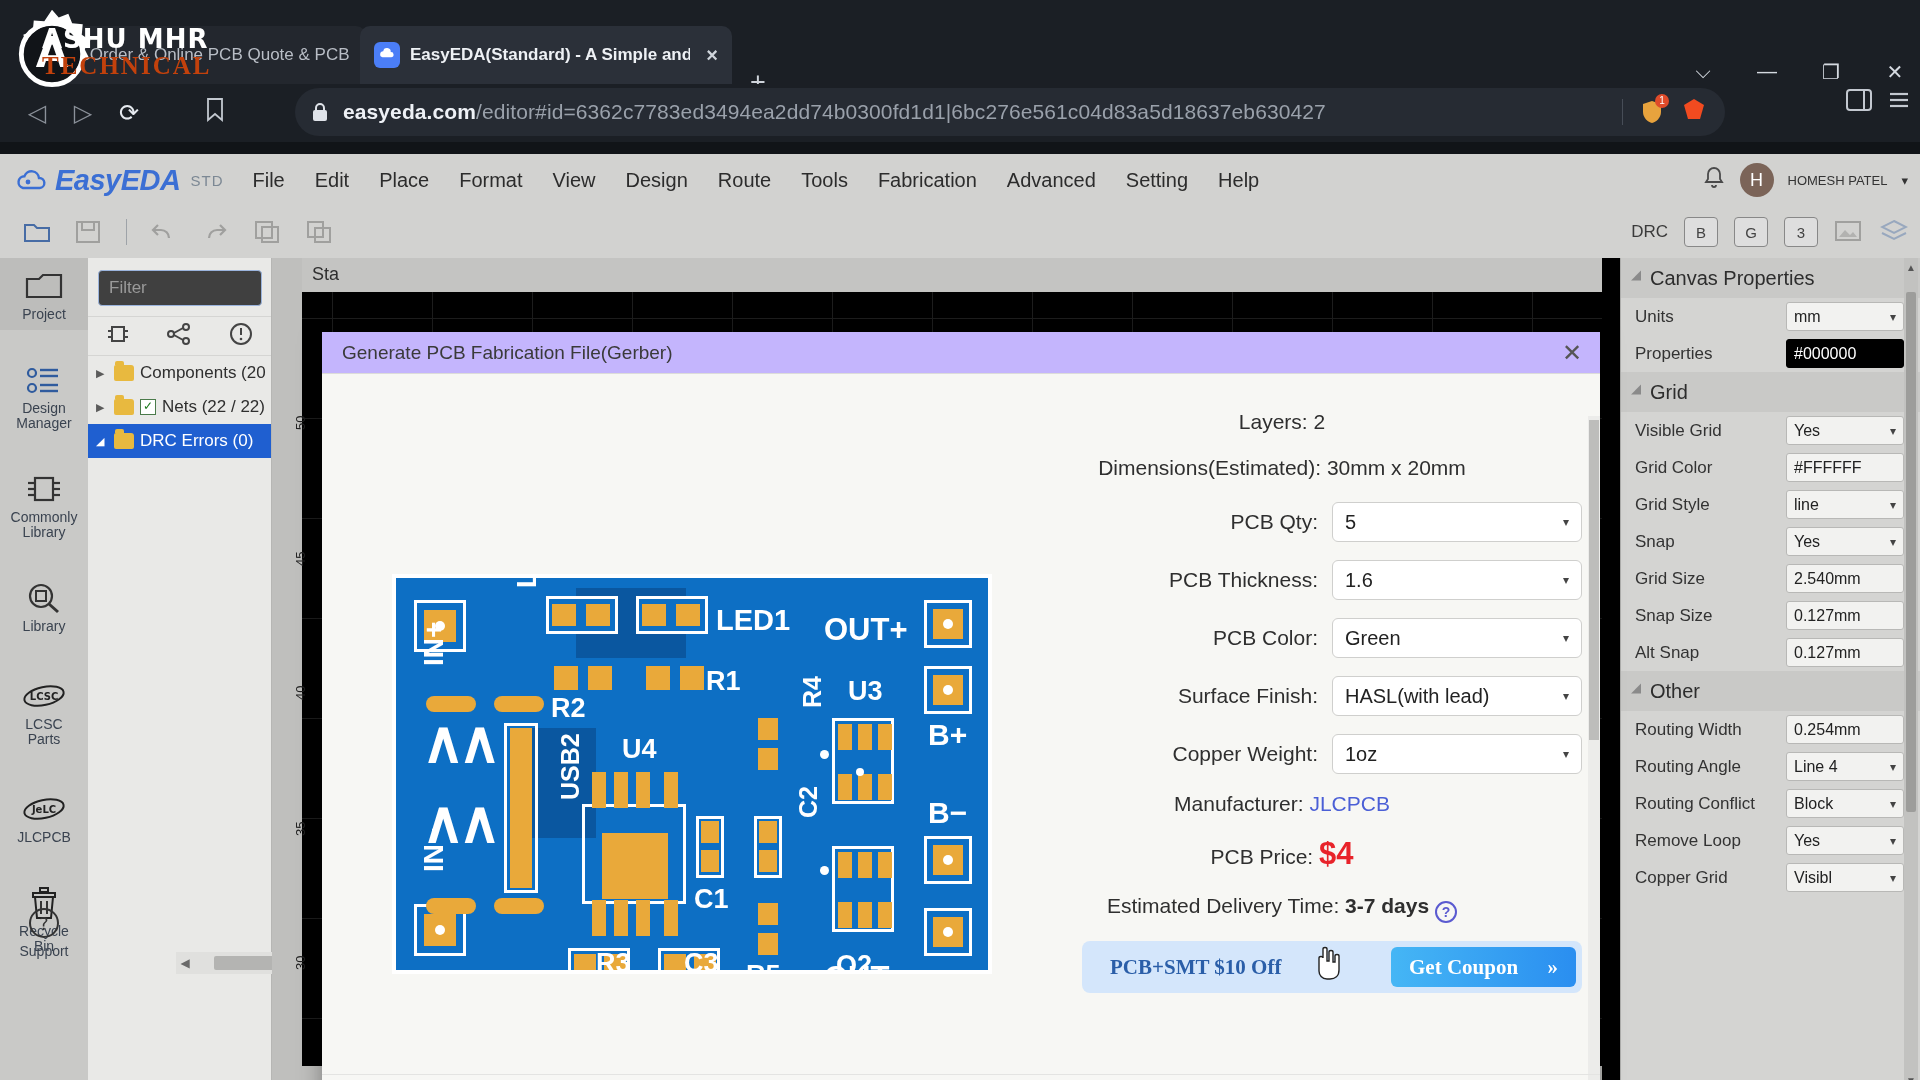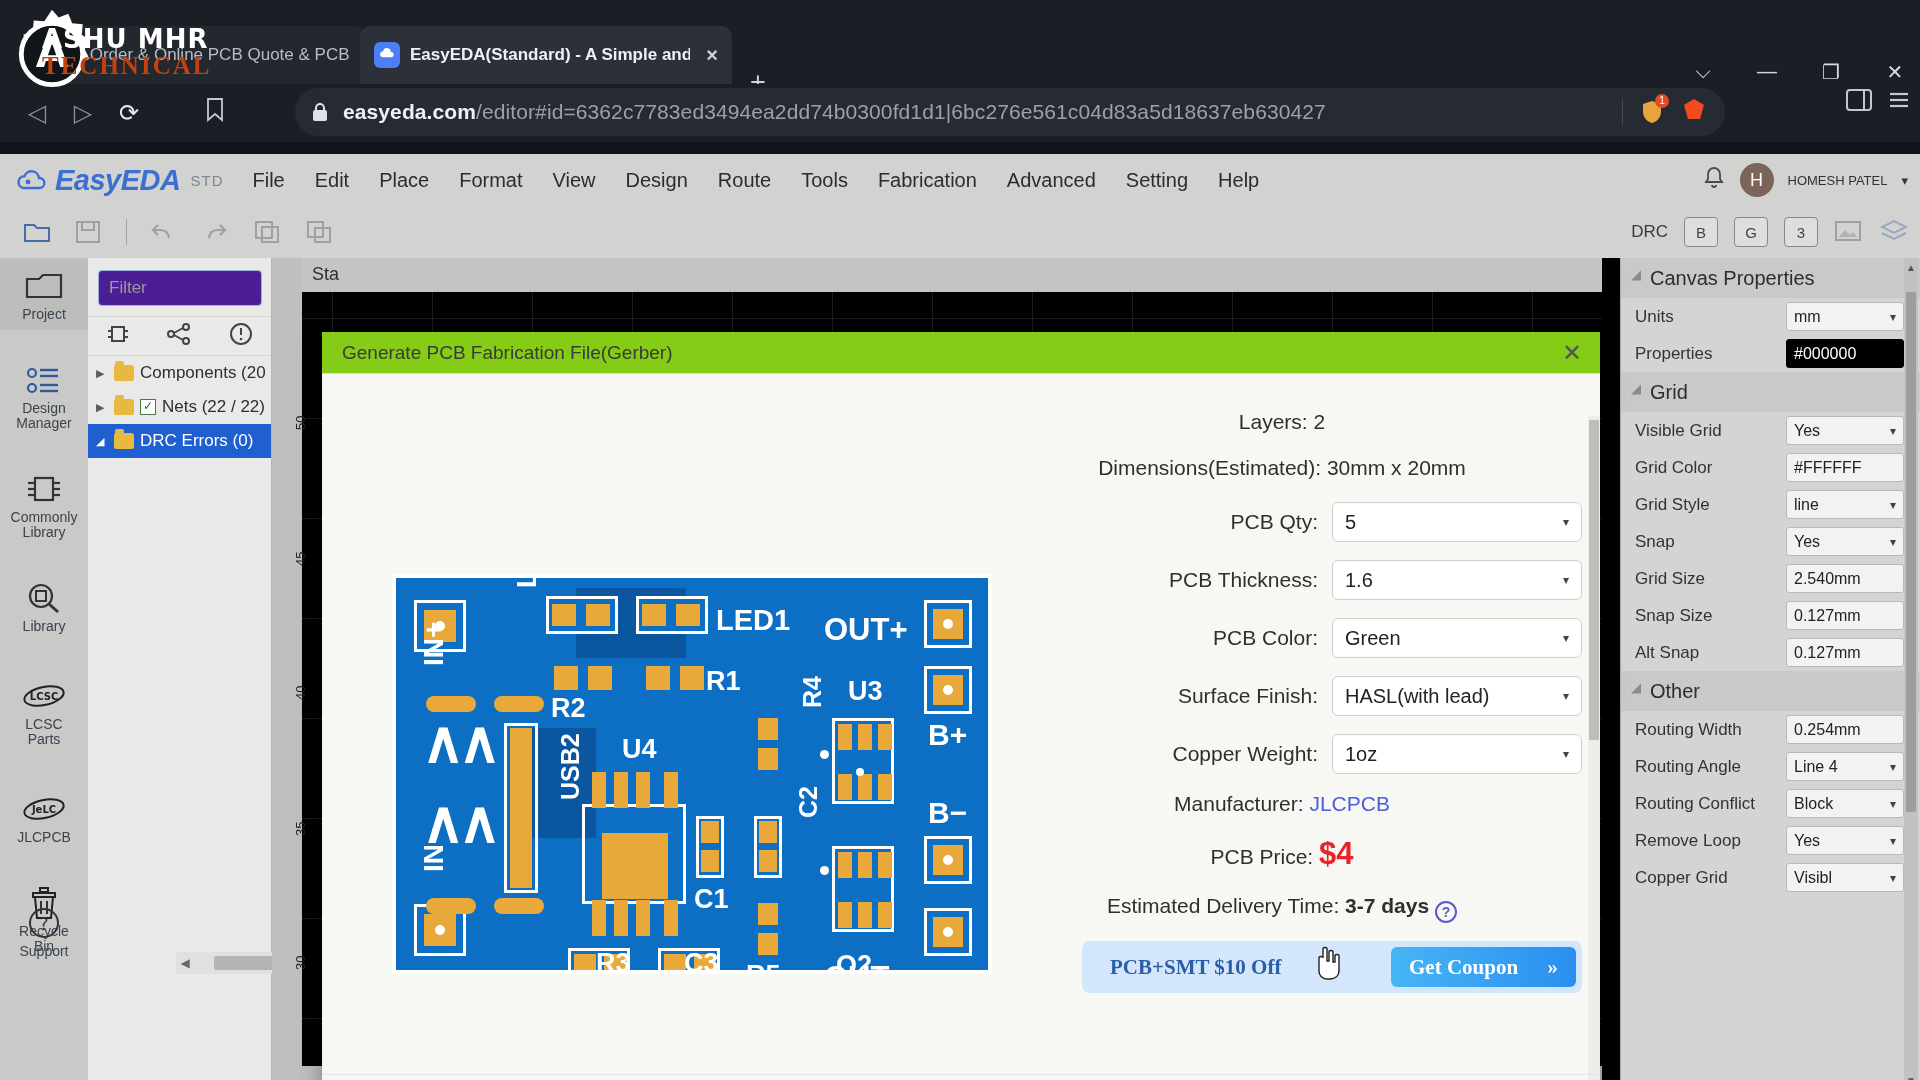--- a/index.html
+++ b/index.html
@@ -65,21 +65,21 @@
   
   .rail { position:absolute; left:0; top:104px; width:88px; height:834px; background:#c9c9c7; }
   .rail-item { width:88px; padding:10px 2px 8px; text-align:center; color:#3a4350; }
   .rail-item.sel { background:#bdbdbb; }
   .rail-lab { font-size:14px; line-height:15px; margin-top:3px; }
   .rail-glyph { height:36px; display:flex; align-items:center; justify-content:center; }
 
   
   .panel { position:absolute; left:88px; top:104px; width:184px; height:834px; background:#e9e9e7;
      border-right:1px solid #b6b6b4; }
-  .filter { margin:12px 10px 0; width:164px; height:36px; background:#4c1d95; border:1px solid #9bb4dd;
+  .filter { margin:12px 10px 0; width:164px; height:36px; background:#404040; border:1px solid #9bb4dd;
      border-radius:4px; font-size:17px; color:#9a9a9a; padding:0 10px; line-height:34px; }
   .dm-icons { display:flex; justify-content:space-around; align-items:center; height:40px; margin-top:10px;
      border-top:1px solid #d5d5d3; border-bottom:1px solid #d5d5d3;}
   .tree-row { display:flex; align-items:center; gap:6px; height:34px; padding-left:8px; font-size:17px; color:#2f2f2f;
      white-space:nowrap; }
   .tree-row.sel { background:#1f5fd0; color:#fff; }
   .caret { width:12px; font-size:11px; color:#5b5b5b; }
   .tree-row.sel .caret { color:#fff; }
   .folder { width:20px; height:16px; background:#e8b93f; border-radius:2px 3px 2px 2px; position:relative; flex:0 0 auto;}
   .folder:before{ content:""; position:absolute; left:1px; top:-4px; width:9px; height:4px; background:#e8b93f; border-radius:2px 2px 0 0;}
@@ -116,21 +116,21 @@
      font-size:16px; color:#222; display:flex; align-items:center; justify-content:space-between; padding:0 7px; }
   .p-val.dark { background:#000; color:#fff; border-color:#000; justify-content:flex-start; }
   .chev { font-size:12px; color:#444; }
   .pscroll { position:absolute; right:2px; top:0px; width:14px; height:834px; background:#c2c2c0; }
   .pscroll .thumb { position:absolute; top:34px; left:2px; width:10px; height:520px; background:#9d9d9b; border-radius:2px;}
   .pscroll .ar { position:absolute; left:2px; font-size:10px; color:#555; text-align:center; width:10px;}
 
   
   .modal { position:absolute; left:322px; top:178px; width:1278px; height:828px; background:#f7f7f4;
      box-shadow:0 4px 22px rgba(0,0,0,.35); }
-  .m-title { height:42px; background:#84cc16; border-bottom:1px solid #dcdcda; display:flex;
+  .m-title { height:42px; background:#c4b5fd; border-bottom:1px solid #dcdcda; display:flex;
      align-items:center; justify-content:space-between; padding:0 18px 0 20px; }
   .m-title-text { font-size:19px; color:#3a3a3a; }
   .m-x { font-size:24px; color:#555; }
   .m-body { position:relative; height:700px; }
   .m-foot { position:absolute; left:0; bottom:0; width:1278px; height:86px; border-top:1px solid #e4e4e2;
      display:flex; align-items:center; }
 
   .pcbwrap { position:absolute; left:70px; top:200px; width:600px; height:400px; }
   .pcb { width:600px; height:400px; background:#0d6fc4; border:4px solid #fff; position:relative; overflow:hidden;}
   .pad { position:absolute; background:#e9a93a; }

